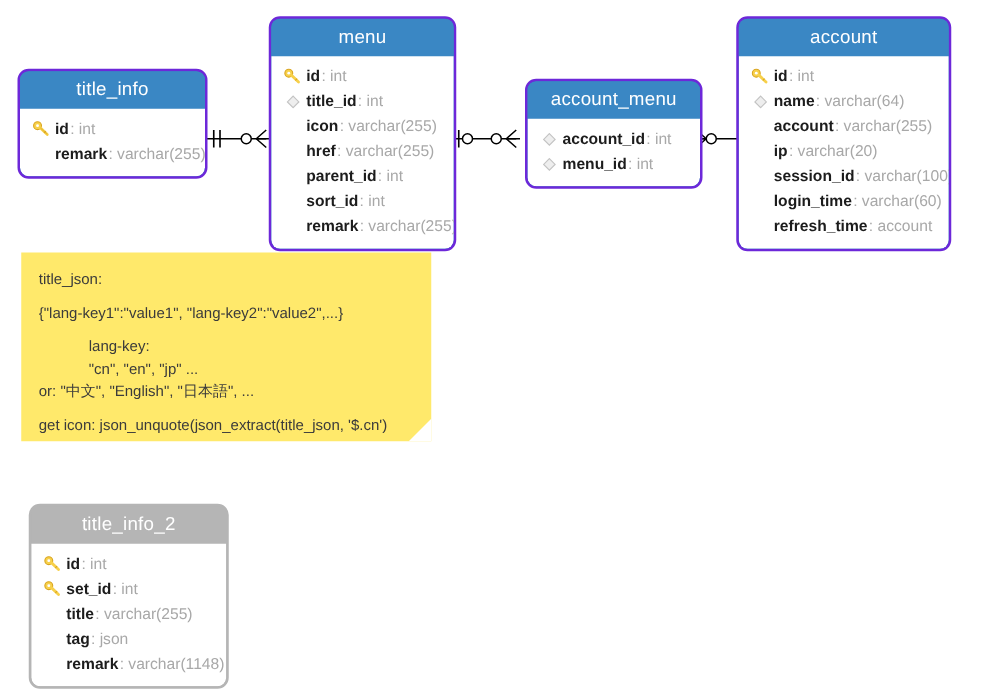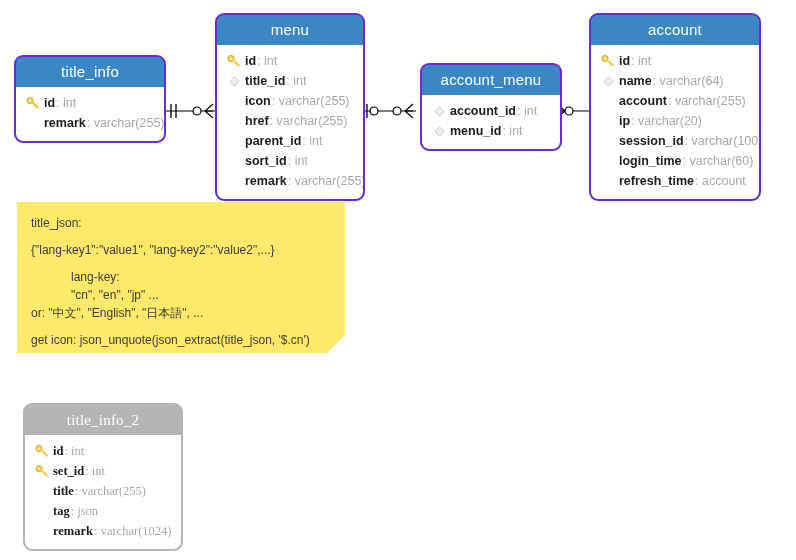--- a/index.html
+++ b/index.html
@@ -299,21 +299,21 @@
 <div class="note" style="left:17px; top:202px; width:328px; height:151px;">
   <div class="note-line gap">title_json:</div>
   <div class="note-line gap">{"lang-key1":"value1", "lang-key2":"value2",...}</div>
   <div class="note-line tight">lang-key:</div>
   <div class="note-line tight">"cn", "en", "jp" ...</div>
   <div class="note-line gap">or: "中文", "English", "日本語", ...</div>
   <div class="note-line">get icon: json_unquote(json_extract(title_json, '$.cn')</div>
   <div class="note-fold"></div>
 </div>
 
-<div class="entity gray" style="left:23px; top:403px; width:160px;font-family:Liberation Serif, serif;">
+<div class="entity gray" style="left:23px; top:403px; width:160px;">
   <div class="entity-header">title_info_2</div>
   <div class="entity-body">
     <div class="field">
       <span class="field-icon">
         <svg class="key-svg" width="14" height="14" viewBox="0 0 16 16">
           <circle cx="4.6" cy="5.2" r="3.6" fill="#f7d04a" stroke="#d9a521" stroke-width="1"></circle>
           <circle cx="4.6" cy="5.2" r="1.3" fill="#ffffff"></circle>
           <path d="M7.2 7.2 L13.5 13.2" stroke="#f7d04a" stroke-width="2.6" stroke-linecap="round"></path>
           <path d="M10.6 11.8 L12.2 10.2" stroke="#d9a521" stroke-width="1.1"></path>
         </svg>
@@ -339,16 +339,16 @@
         <span class="ftype">:&nbsp;<span>varchar(255)</span></span>
     </div>
     <div class="field">
       <span class="field-icon"></span>
       <span class="fname">tag</span>
         <span class="ftype">:&nbsp;<span>json</span></span>
     </div>
     <div class="field">
       <span class="field-icon"></span>
       <span class="fname">remark</span>
-        <span class="ftype">:&nbsp;<span>varchar(1024)</span></span>
+        <span class="ftype">:&nbsp;<span>varchar(1148)</span></span>
     </div>
   </div>
 </div>
 
 </body></html>

